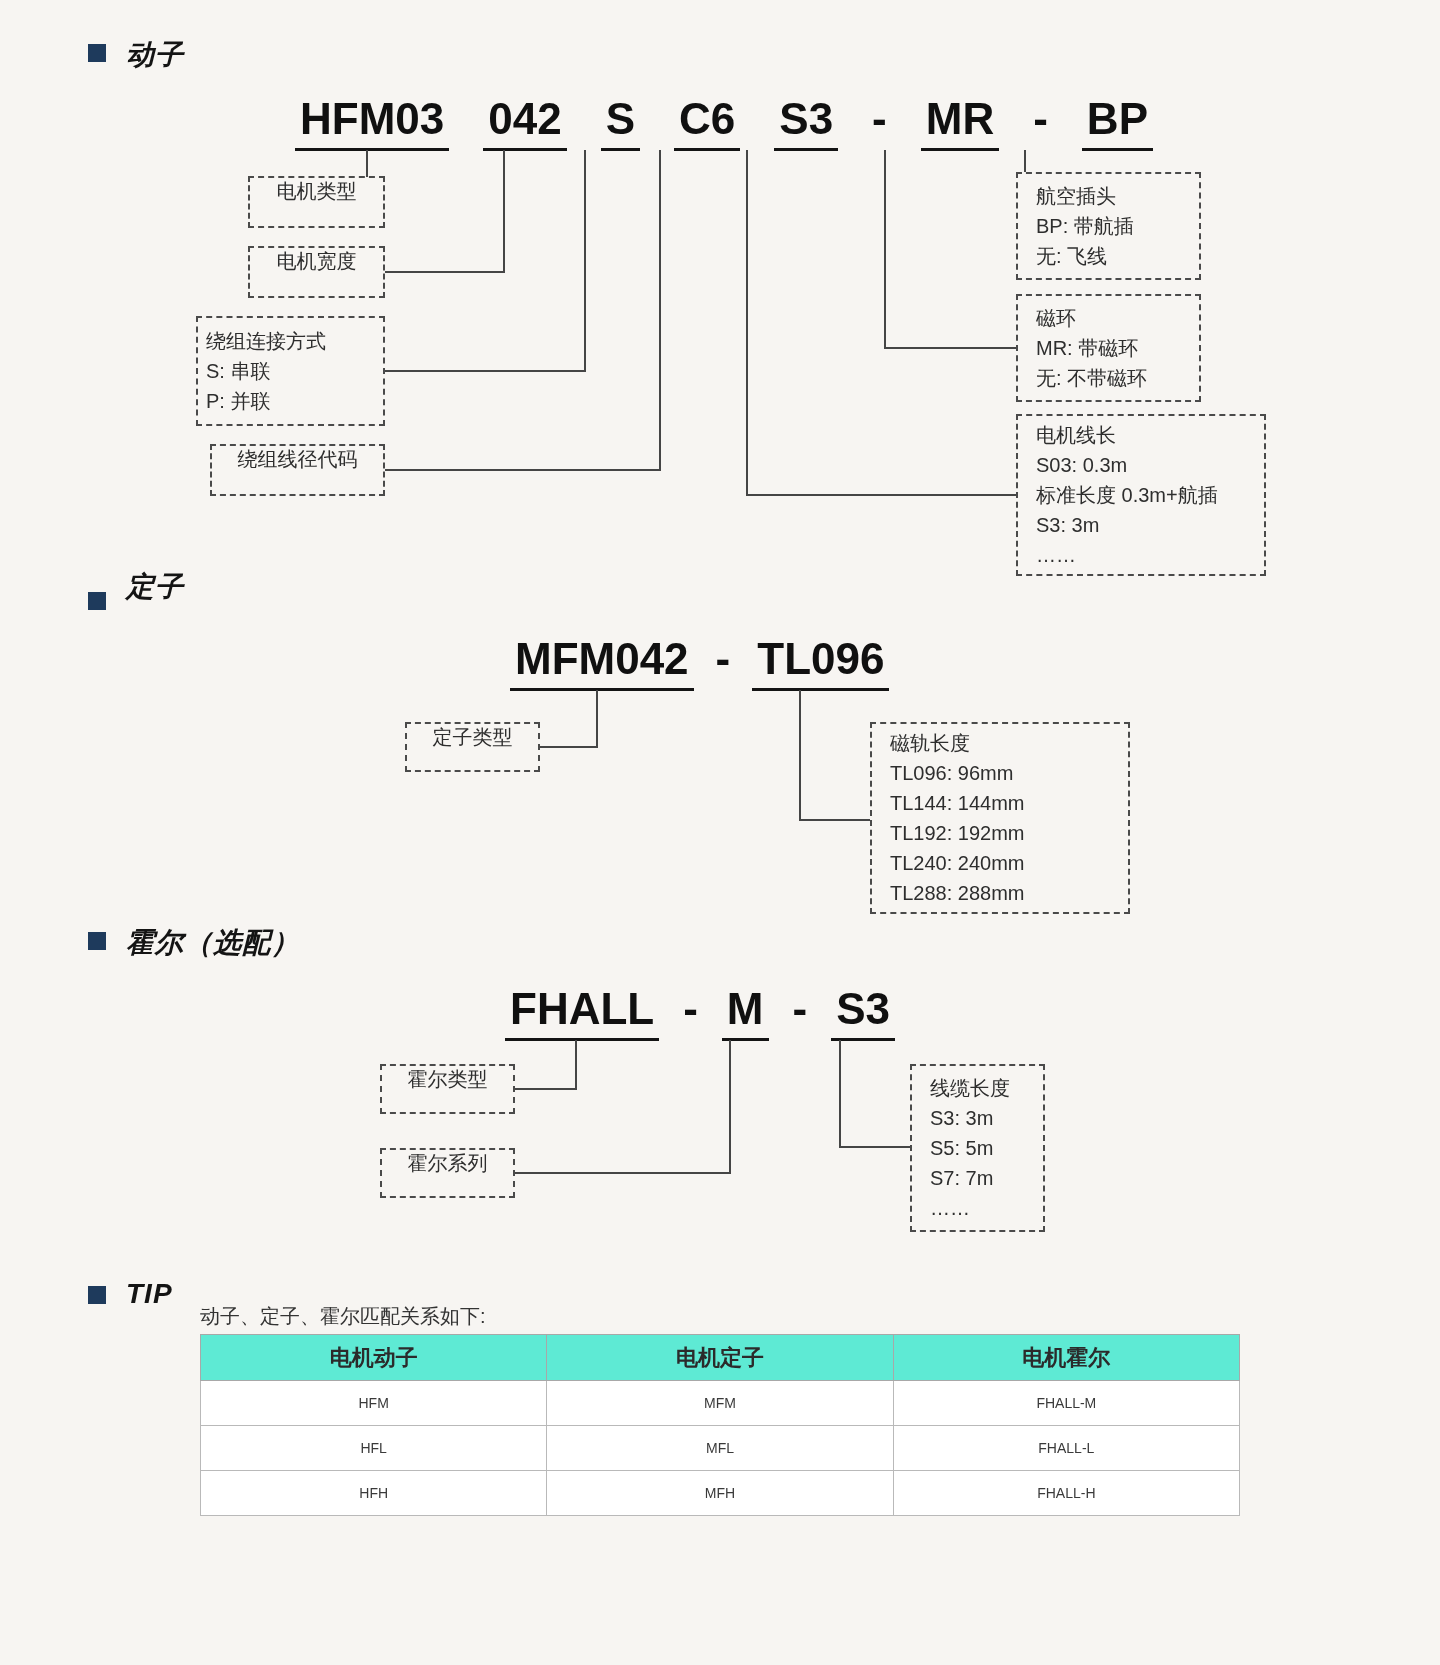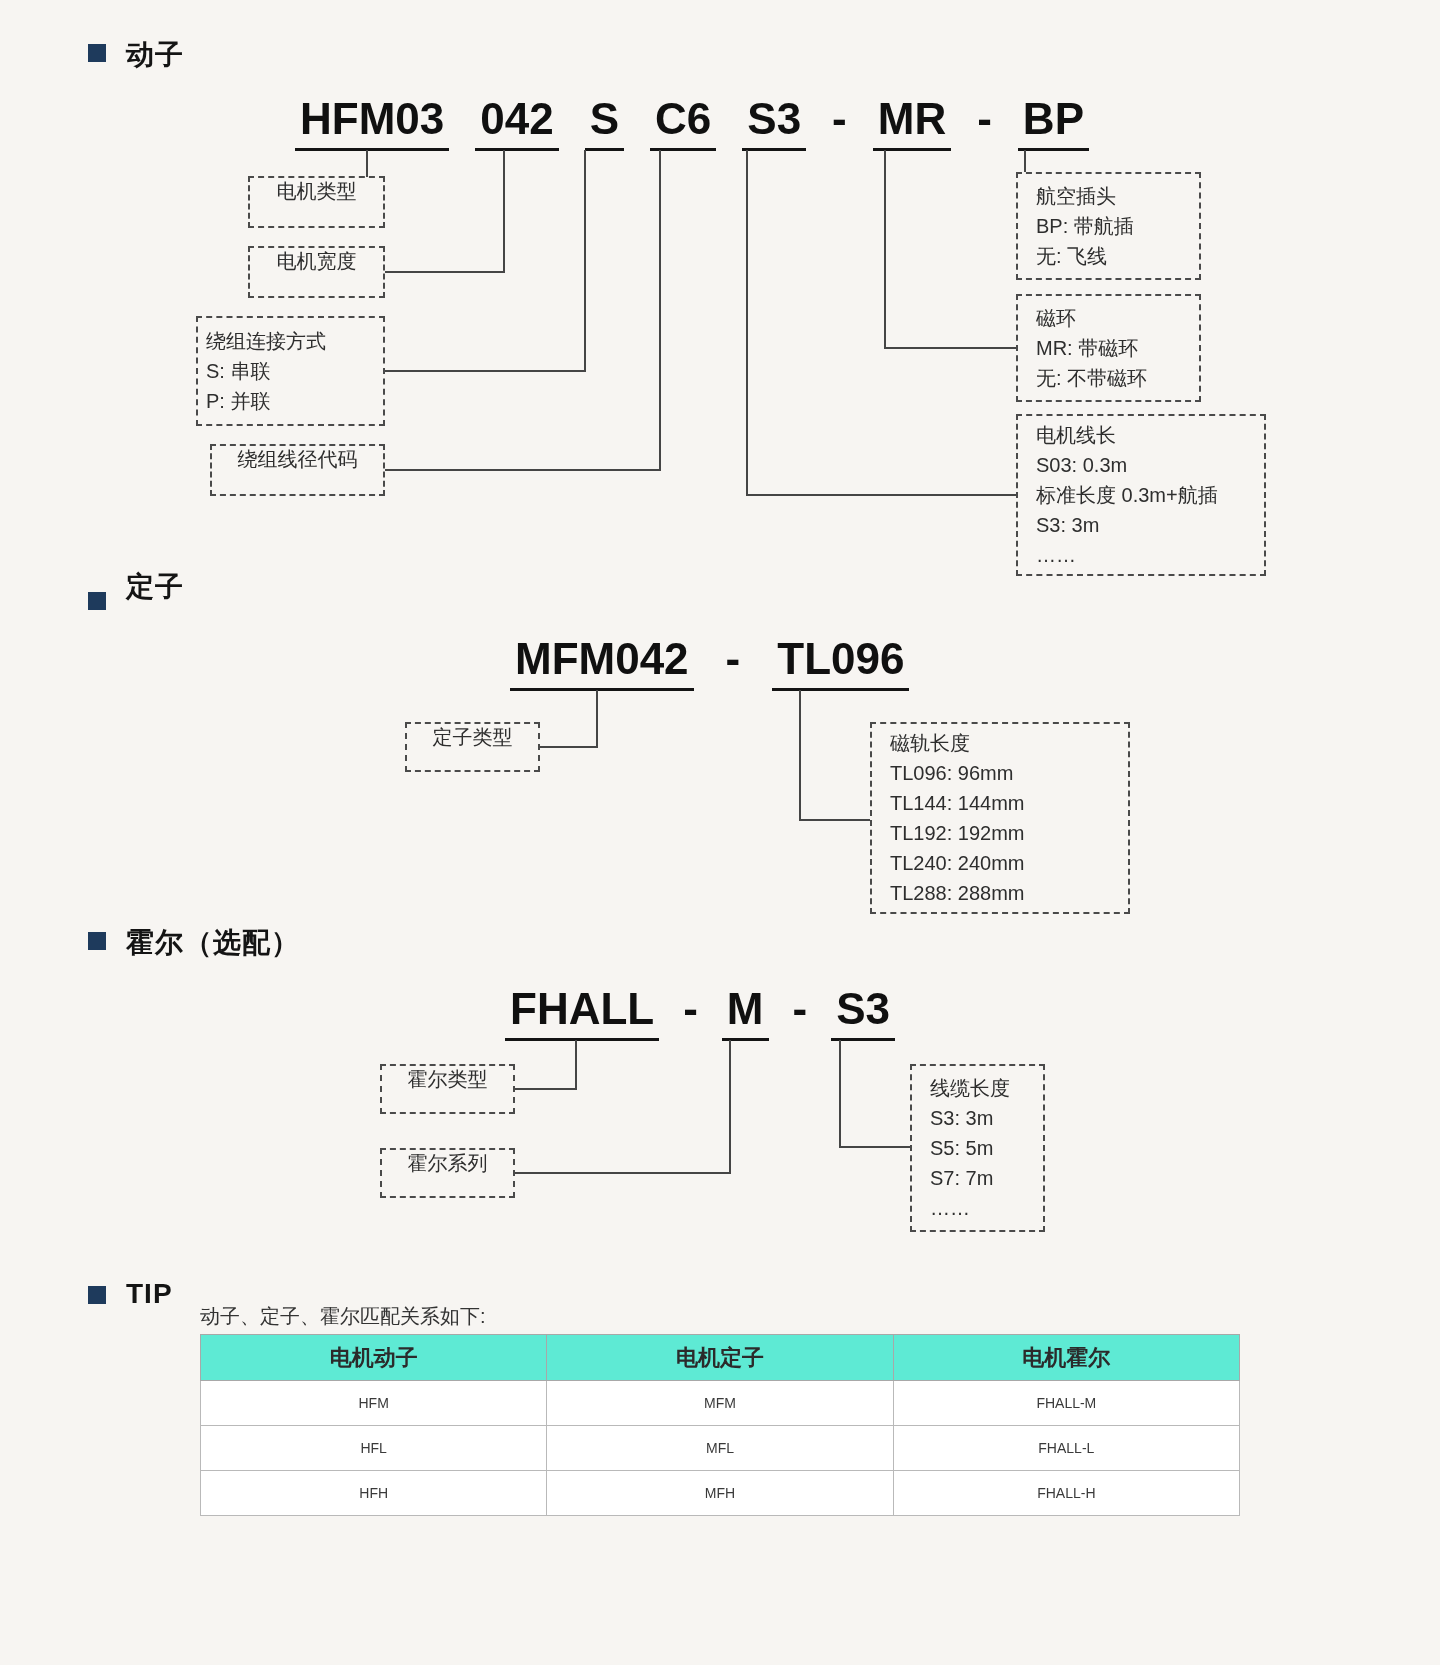--- a/index.html
+++ b/index.html
@@ -1,19 +1,19 @@
 <!DOCTYPE html>
 <html><head>
 <meta charset="utf-8">
 <style>
   * { margin:0; padding:0; box-sizing:border-box; }
   body { background:#f7f5f2; font-family:"Liberation Sans","DejaVu Sans",sans-serif; }
   .canvas { position:relative; width:1440px; height:1665px; background:#f7f5f2; overflow:hidden; color:#222; margin:0 auto; }
   .bullet { position:absolute; width:18px; height:18px; background:#1e3a5c; }
-  .sec-title { position:absolute; font-size:28px; font-weight:700; color:#141414; letter-spacing:1px; white-space:nowrap; }
+  .sec-title { position:absolute; font-size:28px; font-weight:700; color:#141414; letter-spacing:1px; white-space:nowrap;font-style:italic; }
   .code-row { position:absolute; display:flex; align-items:flex-start; font-size:44px; font-weight:700; color:#101010; white-space:nowrap; }
   .code-seg { display:inline-block; line-height:1.08; padding:0 5px 5px; border-bottom:3px solid #141414; }
   .code-seg.dash { border-bottom:none; padding:0 0 5px; }
   .lbox { position:absolute; border:2px dashed #4a4a4a; font-size:20px; color:#2e2e2e; }
   .lbox.single { display:flex; align-items:flex-start; justify-content:center; white-space:nowrap; }
   .lbox.multi { display:flex; flex-direction:column; justify-content:center; padding:0 18px; line-height:30px; white-space:nowrap; }
   .lbox.multi.tc { text-align:left; padding:0 8px; }
   .line { position:absolute; background:#454545; }
   .note { position:absolute; font-size:20px; color:#333; }
   .tip-table { position:absolute; border-collapse:collapse; table-layout:fixed; }
@@ -21,21 +21,21 @@
   .tip-table td { background:#ffffff; border:1px solid #b9b9b9; height:45px; font-size:14px; color:#3a3a3a; text-align:center; }
 </style>
 </head>
 <body>
 
 <div class="canvas">
 
   <div class="bullet" style="left:88px;top:44px"></div>
   <div class="sec-title" style="left:126px;top:36px">动子</div>
 
-  <div class="code-row" style="left:295px;top:95px;gap:26px">
+  <div class="code-row" style="left:295px;top:95px;gap:34px">
     <span class="code-seg">HFM03</span>
     <span class="code-seg">042</span>
     <span class="code-seg">S</span>
     <span class="code-seg">C6</span>
     <span class="code-seg">S3</span>
     <span class="code-seg dash">-</span>
     <span class="code-seg">MR</span>
     <span class="code-seg dash">-</span>
     <span class="code-seg">BP</span>
   </div>
@@ -82,21 +82,21 @@
   <div class="line" style="left:385px;top:469px;width:276px;height:2px"></div>
   <div class="line" style="left:746px;top:150px;width:2px;height:346px"></div>
   <div class="line" style="left:746px;top:494px;width:270px;height:2px"></div>
   <div class="line" style="left:884px;top:150px;width:2px;height:199px"></div>
   <div class="line" style="left:884px;top:347px;width:132px;height:2px"></div>
   <div class="line" style="left:1024px;top:150px;width:2px;height:22px"></div>
 
   <div class="bullet" style="left:88px;top:592px"></div>
   <div class="sec-title" style="left:126px;top:568px">定子</div>
 
-  <div class="code-row" style="left:510px;top:635px;gap:32px">
+  <div class="code-row" style="left:510px;top:635px;gap:22px">
     <span class="code-seg">MFM042</span>
     <span class="code-seg dash">-</span>
     <span class="code-seg">TL096</span>
   </div>
 
   <div class="lbox single" style="left:405px;top:722px;width:135px;height:50px">
     <span>定子类型</span>
   </div>
   <div class="lbox multi" style="left:870px;top:722px;width:260px;height:192px">
     <div>磁轨长度</div>

